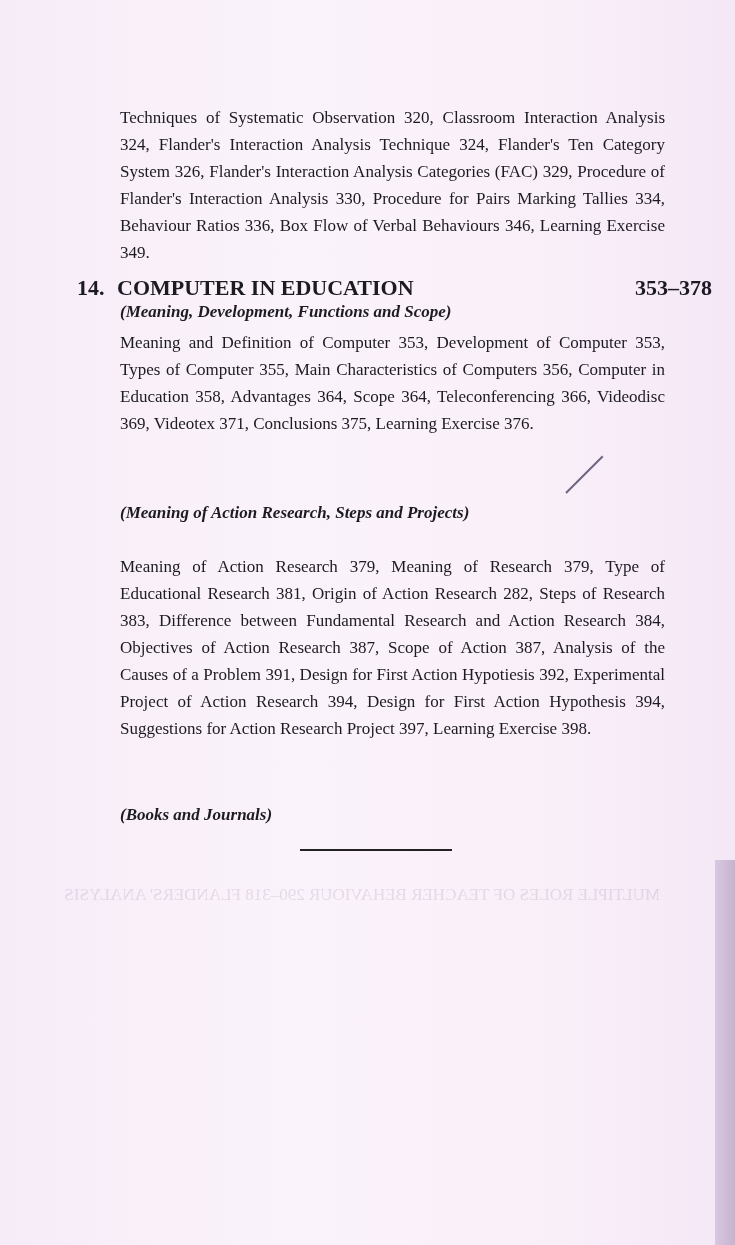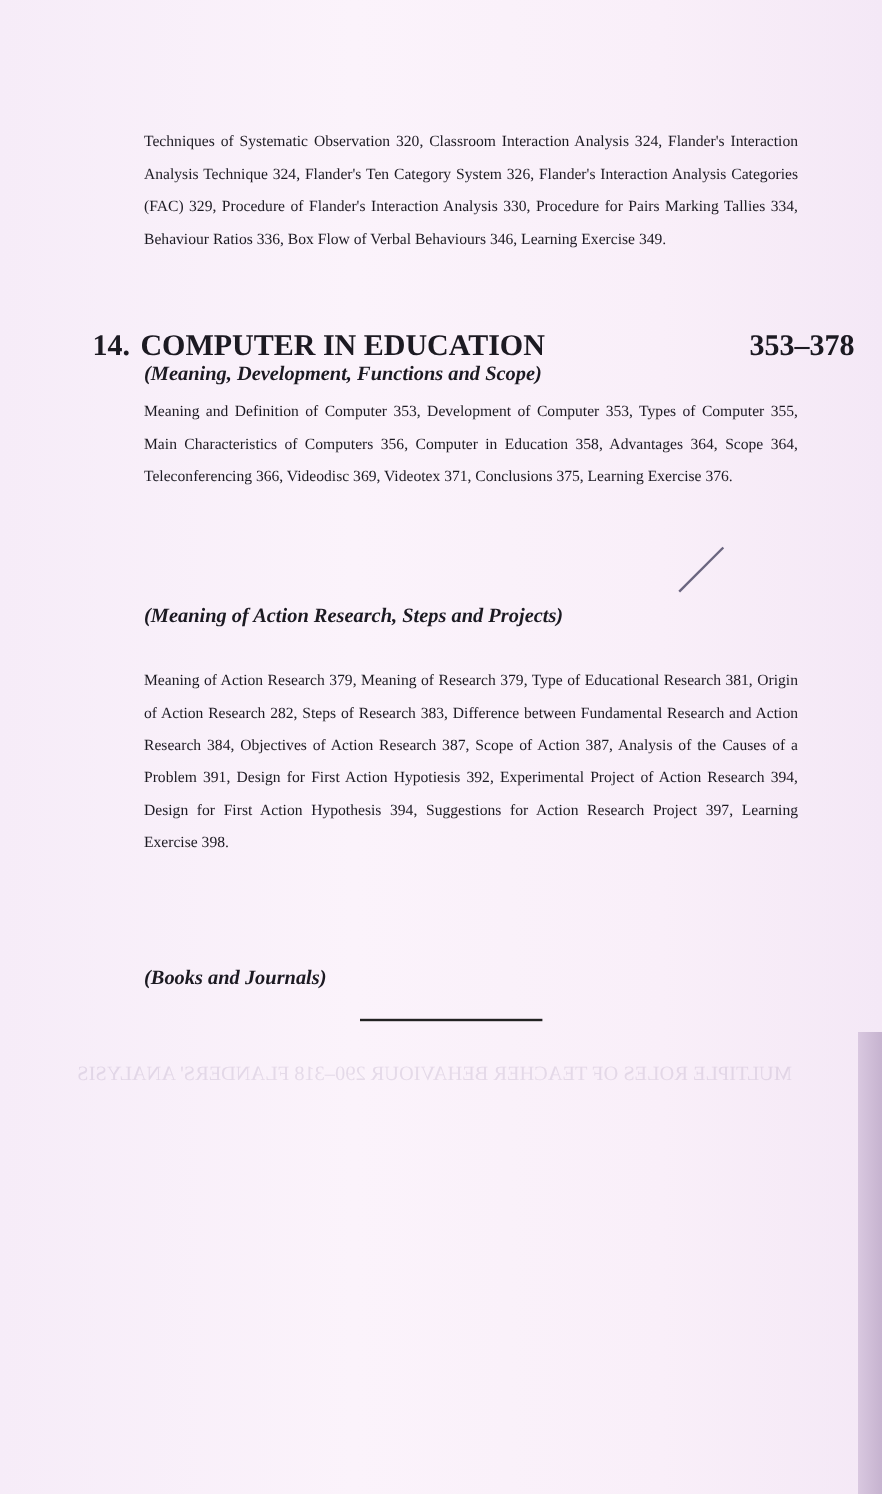--- a/index.html
+++ b/index.html
@@ -19,22 +19,22 @@
     }
     .bleed {
       position: absolute; left: 60px; top: 880px; width: 600px; height: 300px;
       color: rgba(150,130,170,0.22); font-size: 17px; line-height: 30px;
       transform: scaleX(-1); filter: blur(0.6px); white-space: nowrap; overflow: hidden;
     }
     .folio {
       position: absolute; top: 52px; left: 0; width: 735px; text-align: center;
       font-style: italic; font-size: 17px;
     }
-    .text-block { position: absolute; left: 120px; width: 545px; font-size: 13px; line-height: 27px; text-align: justify; }
-    .entry-head { position: absolute; left: 77px; width: 635px; font-size: 25px; font-weight: bold; }
+    .text-block { position: absolute; left: 120px; width: 545px; font-size: 17px; line-height: 27px; text-align: justify; }
+    .entry-head { position: absolute; left: 77px; width: 635px; font-size: 22px; font-weight: bold; }
     .entry-head .num { display: inline-block; width: 40px; }
     .entry-head .pages { position: absolute; right: 0; top: 0; margin-left: 33px; }
     .sub { position: absolute; left: 120px; font-size: 17px; font-style: italic; font-weight: bold; }
     .rule { position: absolute; left: 300px; top: 849px; width: 152px; height: 2px; background: #222; }
     .pen-mark { position: absolute; left: 566px; top: 492px; width: 52px; height: 2px; background: #6b6680; transform: rotate(-45deg); transform-origin: left center; }
   </style>
 </head>
 <body>
 
 <div class="page">

